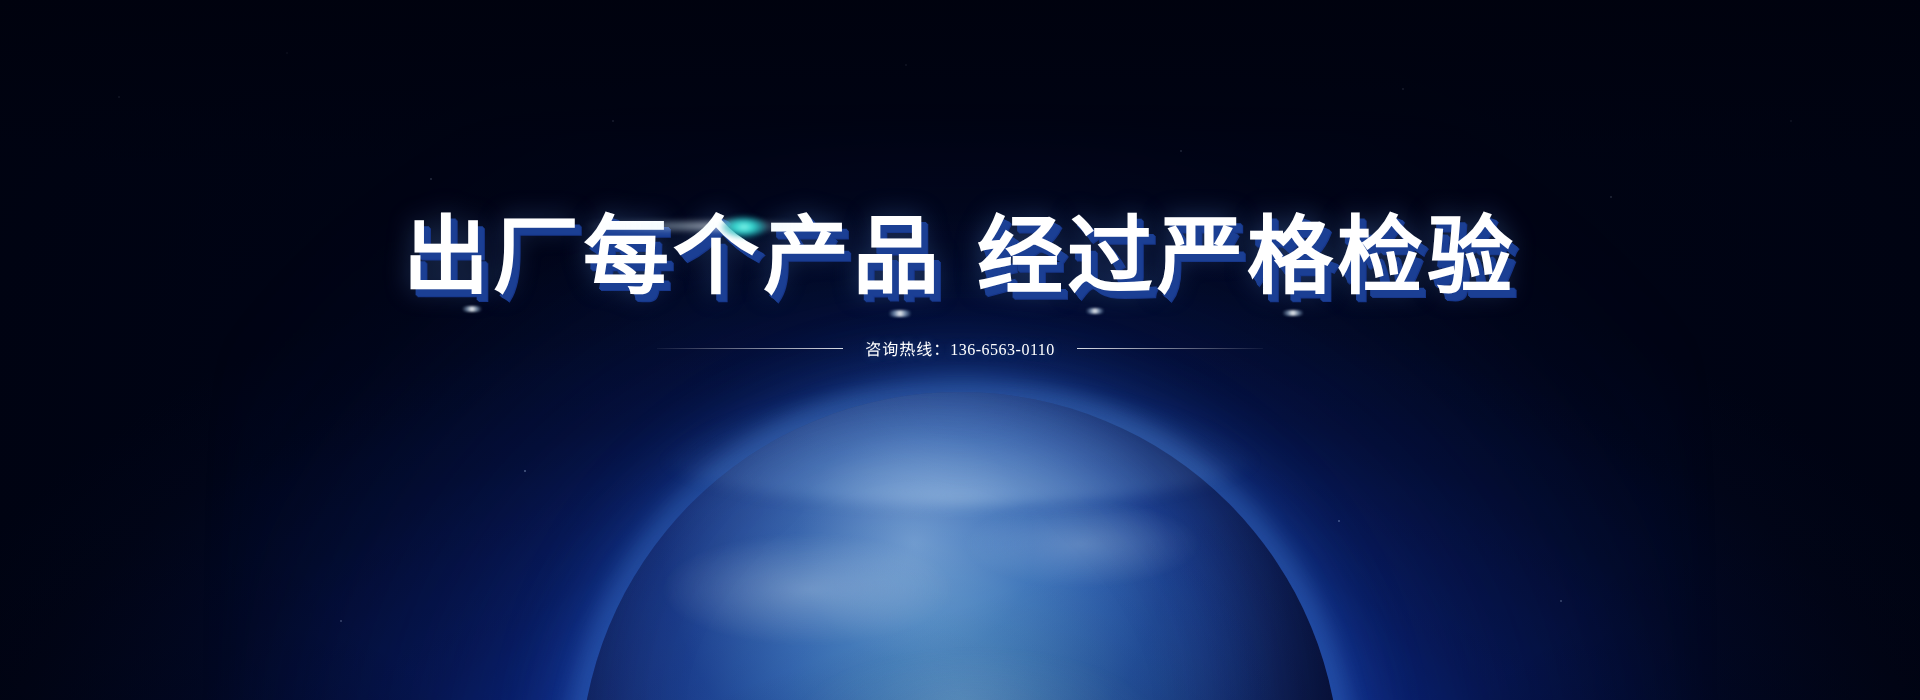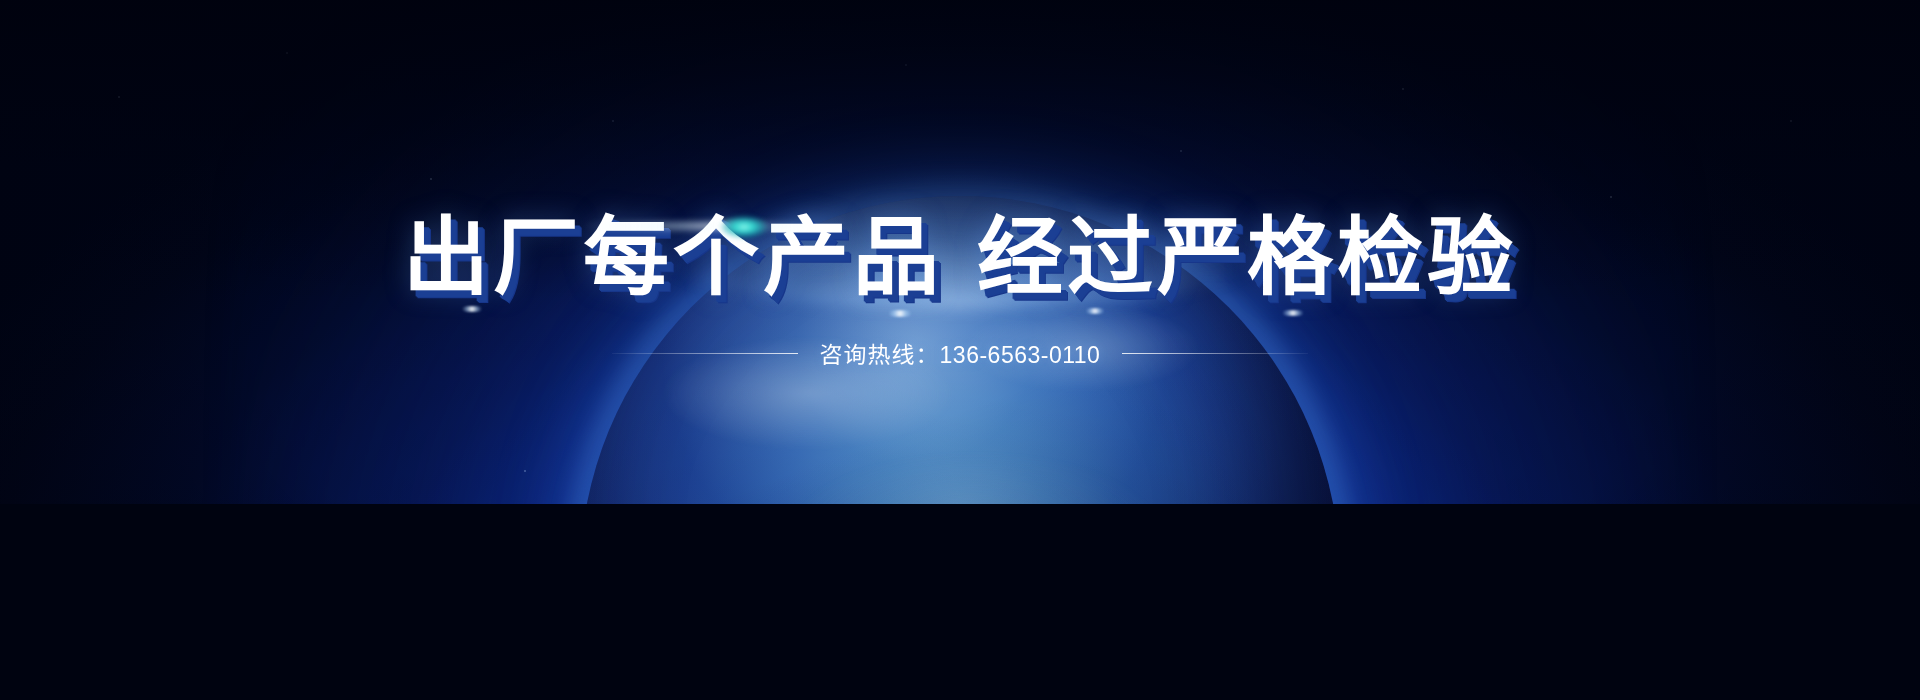--- a/index.html
+++ b/index.html
@@ -6,24 +6,24 @@
   html, body {
     margin: 0;
     padding: 0;
     background: #000310;
   }
   * { box-sizing: border-box; }
 
   .banner {
     position: relative;
     width: 1920px;
-    height: 504px;
+    height: 700px;
     overflow: hidden;
     background: #701a75;
-    font-family: Liberation Sans, sans-serif;
+    font-family: Liberation Serif, serif;
     -webkit-font-smoothing: antialiased;
   }
 
   
   .bg-base {
     position: absolute;
     inset: 0;
     background:
       radial-gradient(ellipse 1100px 620px at 50% 118%,
           #1b4fd8 0%,
@@ -246,21 +246,21 @@
   }
   .rule {
     width: 186px;
     height: 1px;
     background: linear-gradient(90deg, rgba(255,255,255,0.05), rgba(255,255,255,0.85));
   }
   .rule.right {
     background: linear-gradient(90deg, rgba(255,255,255,0.85), rgba(255,255,255,0.05));
   }
   .hotline-text {
-    font-size: 23px;
+    font-size: 16px;
     letter-spacing: 1px;
     color: #ffffff;
     white-space: nowrap;
     text-shadow: 0 0 10px rgba(120,180,255,0.30);
   }
   .hotline-text .num { letter-spacing: 0.5px; }
 </style>
 </head>
 <body>
 

